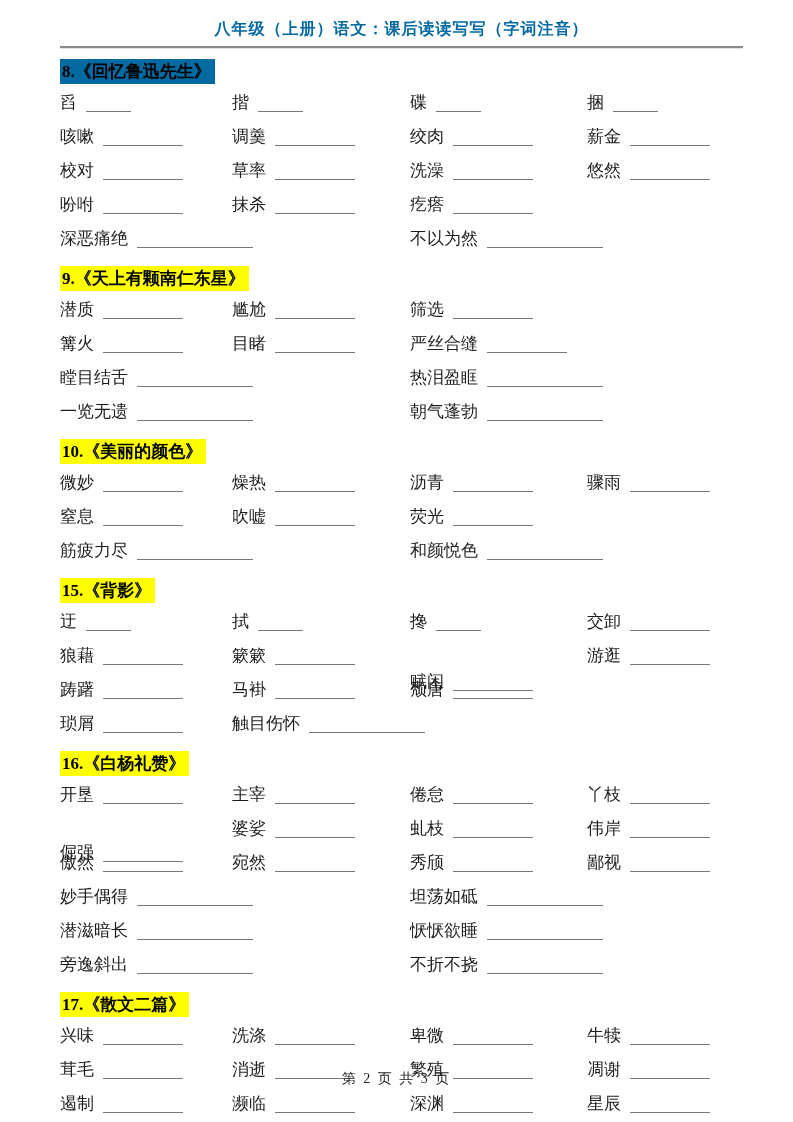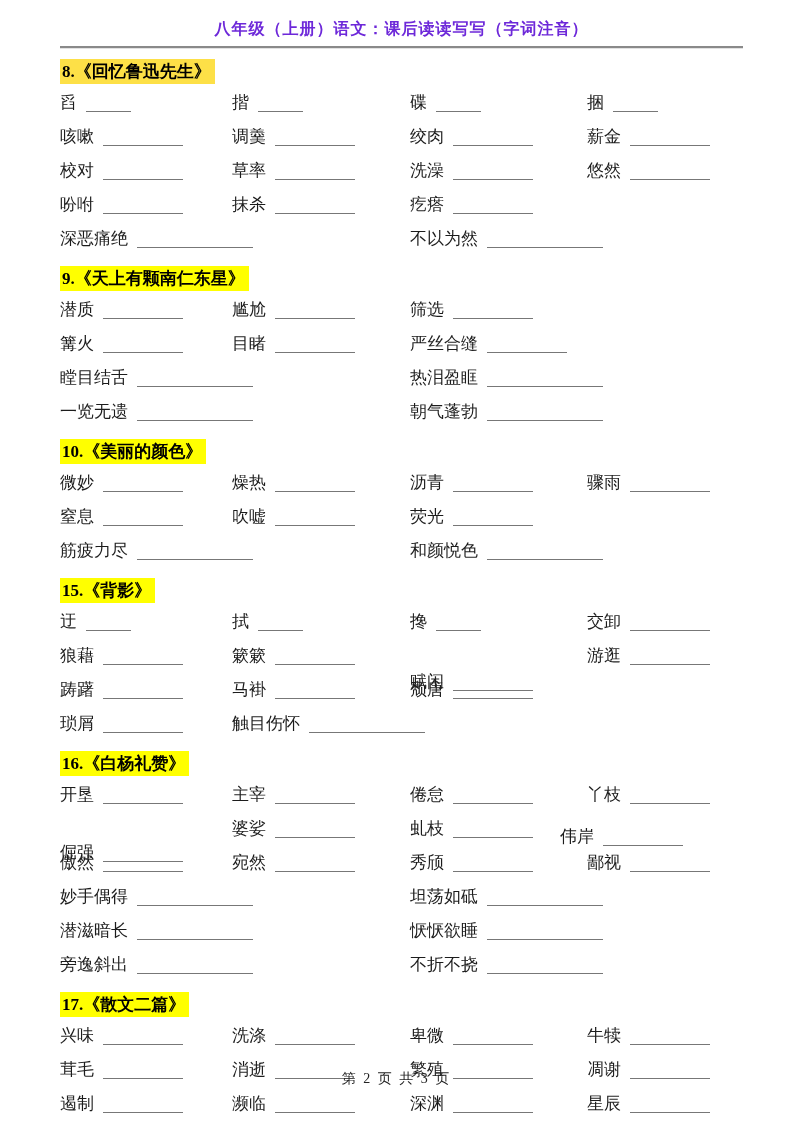--- a/index.html
+++ b/index.html
@@ -37,24 +37,24 @@
   .footer{
     position:absolute;left:0;right:0;bottom:34px;
     text-align:center;font-size:14px;color:#222;letter-spacing:2px;
   }
 </style>
 </head>
 <body>
 
 <div class="page">
   <div class="content">
-    <div class="doc-title" style="color: #6d28d9; font-family: Liberation Serif, serif;">八年级（上册）语文：课后读读写写（字词注音）</div>
+    <div class="doc-title" style="color: #0369a1; font-family: Liberation Serif, serif;">八年级（上册）语文：课后读读写写（字词注音）</div>
     <div class="hr"></div>
     <div id="sections">
-        <div class="section"><span class="section-title" style="background: #fde047;">8.《回忆鲁迅先生》</span><br><div class="row">
+        <div class="section"><span class="section-title" style="background: #0369a1;">8.《回忆鲁迅先生》</span><br><div class="row">
             <div class="cell" style="left: 0px;"><span class="word">舀</span><span class="blank blank-short"></span></div>
             <div class="cell" style="left: 172px;"><span class="word">揩</span><span class="blank blank-short"></span></div>
             <div class="cell" style="left: 350px;"><span class="word">碟</span><span class="blank blank-short"></span></div>
             <div class="cell" style="left: 527px;"><span class="word">捆</span><span class="blank blank-short"></span></div>
           </div><div class="row">
             <div class="cell" style="left: 0px;"><span class="word">咳嗽</span><span class="blank blank-medium"></span></div>
             <div class="cell" style="left: 172px;"><span class="word">调羹</span><span class="blank blank-medium"></span></div>
             <div class="cell" style="left: 350px;"><span class="word">绞肉</span><span class="blank blank-medium"></span></div>
             <div class="cell" style="left: 527px;"><span class="word">薪金</span><span class="blank blank-medium"></span></div>
           </div><div class="row">
@@ -118,21 +118,21 @@
           </div></div>
         <div class="section"><span class="section-title" style="background: rgb(255, 255, 0);">16.《白杨礼赞》</span><br><div class="row">
             <div class="cell" style="left: 0px;"><span class="word">开垦</span><span class="blank blank-medium"></span></div>
             <div class="cell" style="left: 172px;"><span class="word">主宰</span><span class="blank blank-medium"></span></div>
             <div class="cell" style="left: 350px;"><span class="word">倦怠</span><span class="blank blank-medium"></span></div>
             <div class="cell" style="left: 527px;"><span class="word">丫枝</span><span class="blank blank-medium"></span></div>
           </div><div class="row">
             <div class="cell" style="left: 0px; margin-top: 24px;"><span class="word">倔强</span><span class="blank blank-medium"></span></div>
             <div class="cell" style="left: 172px;"><span class="word">婆娑</span><span class="blank blank-medium"></span></div>
             <div class="cell" style="left: 350px;"><span class="word">虬枝</span><span class="blank blank-medium"></span></div>
-            <div class="cell" style="left: 500px; margin-top: 8px;"><span class="word">伟岸</span><span class="blank blank-medium"></span></div>
+            <div class="cell" style="left: 527px;"><span class="word">伟岸</span><span class="blank blank-medium"></span></div>
           </div><div class="row">
             <div class="cell" style="left: 0px;"><span class="word">傲然</span><span class="blank blank-medium"></span></div>
             <div class="cell" style="left: 172px;"><span class="word">宛然</span><span class="blank blank-medium"></span></div>
             <div class="cell" style="left: 350px;"><span class="word">秀颀</span><span class="blank blank-medium"></span></div>
             <div class="cell" style="left: 527px;"><span class="word">鄙视</span><span class="blank blank-medium"></span></div>
           </div><div class="row">
             <div class="cell" style="left: 0px;"><span class="word">妙手偶得</span><span class="blank blank-long"></span></div>
             <div class="cell" style="left: 350px;"><span class="word">坦荡如砥</span><span class="blank blank-long"></span></div>
           </div><div class="row">
             <div class="cell" style="left: 0px;"><span class="word">潜滋暗长</span><span class="blank blank-long"></span></div>

